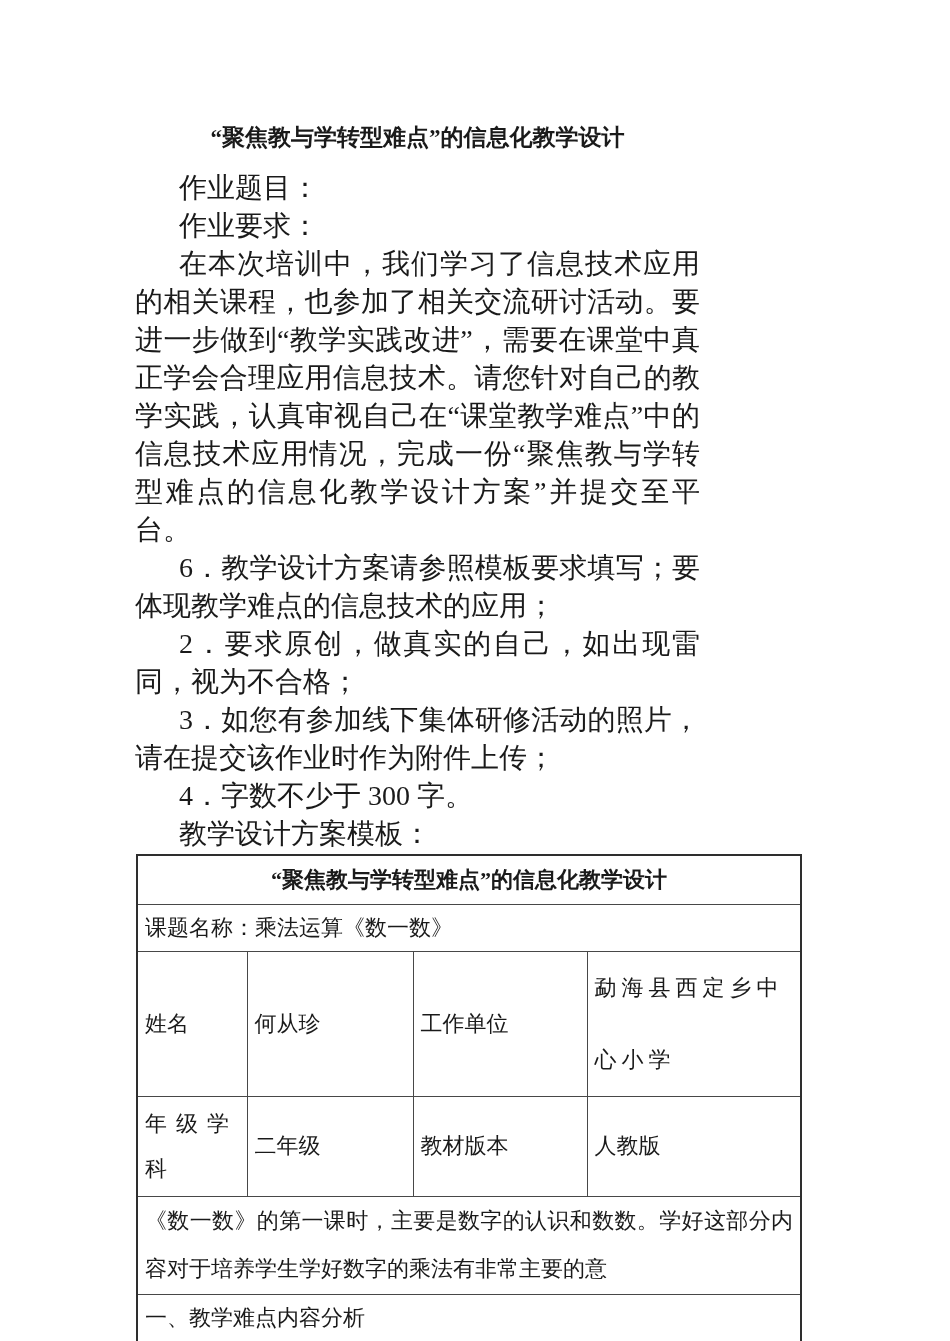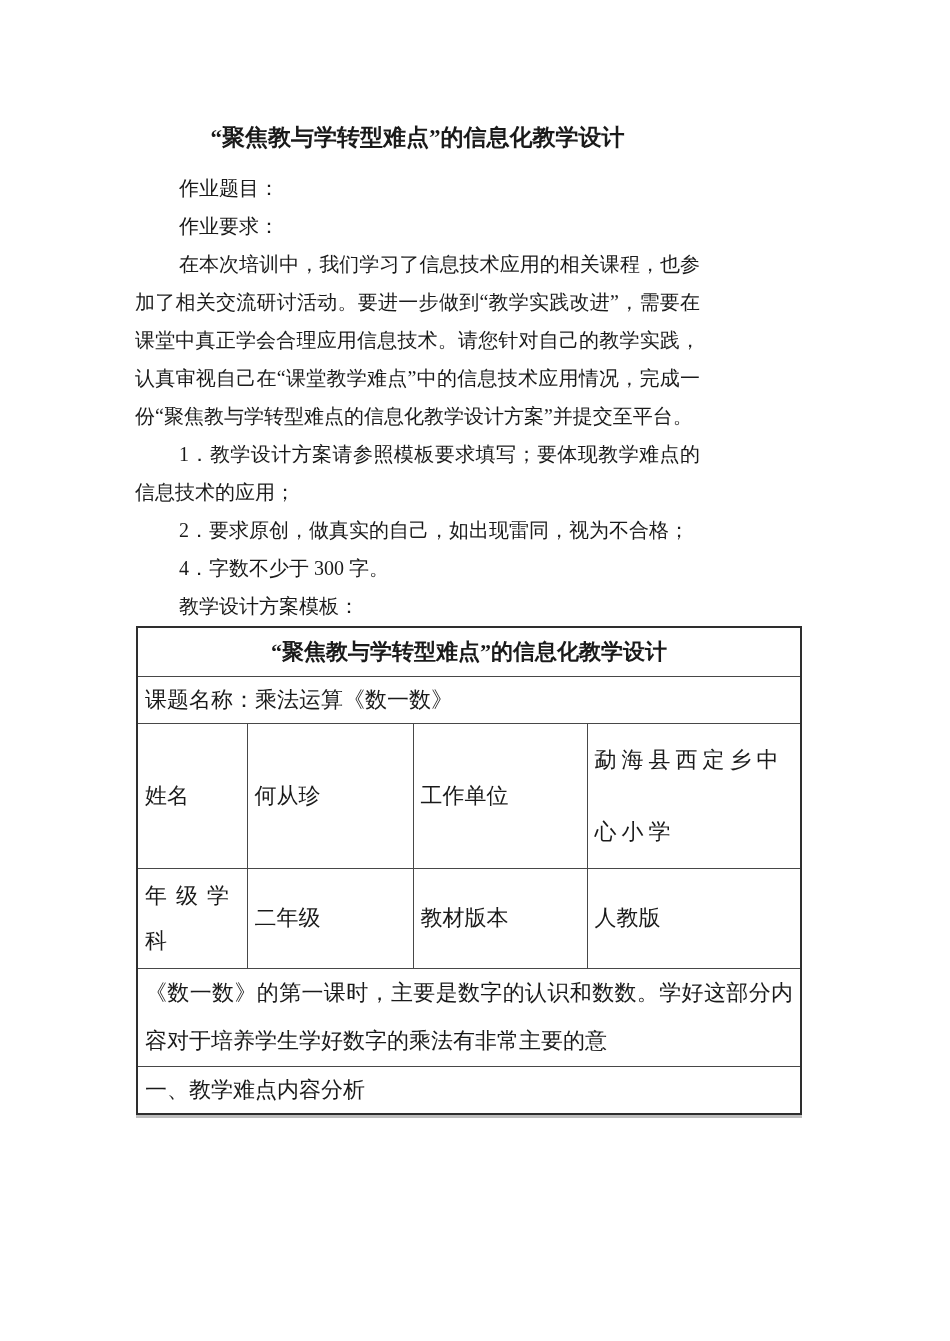--- a/index.html
+++ b/index.html
@@ -21,21 +21,21 @@
   }
   .doc-title {
     margin: 0 0 12px 0;
     font-size: 23px;
     line-height: 38px;
     font-weight: 700;
     text-align: center;
   }
   p.line {
     margin: 0;
-    font-size: 20px;
+    font-size: 28px;
     line-height: 38px;
     text-align: justify;
   }
   .indent { text-indent: 44px; }
   .template-label { margin-top: 38px; }
 
   table.design {
     border-collapse: collapse;
     table-layout: fixed;
     width: 664px;
@@ -75,22 +75,23 @@
   <div class="content">
 
     <h1 class="doc-title">“聚焦教与学转型难点”的信息化教学设计</h1>
 
     <p class="line indent">作业题目：</p>
 
     <p class="line indent">作业要求：</p>
 
     <p class="line indent">在本次培训中，我们学习了信息技术应用的相关课程，也参加了相关交流研讨活动。要进一步做到“教学实践改进”，需要在课堂中真正学会合理应用信息技术。请您针对自己的教学实践，认真审视自己在“课堂教学难点”中的信息技术应用情况，完成一份“聚焦教与学转型难点的信息化教学设计方案”并提交至平台。</p>
 
-    <p class="line indent">1．教学设计方案请参照模板要求填写；要体现教学难点的信息技术的应用；</p>
+    <p class="line indent">6．教学设计方案请参照模板要求填写；要体现教学难点的信息技术的应用；</p>
     <p class="line indent">2．要求原创，做真实的自己，如出现雷同，视为不合格；</p>
+    <p class="line indent">3．如您有参加线下集体研修活动的照片，请在提交该作业时作为附件上传；</p>
     <p class="line indent">4．字数不少于 300 字。</p>
 
     <p class="line indent template-label">教学设计方案模板：</p>
 
     <table class="design">
       <colgroup>
         <col style="width:110px">
         <col style="width:166px">
         <col style="width:174px">
         <col style="width:214px">

